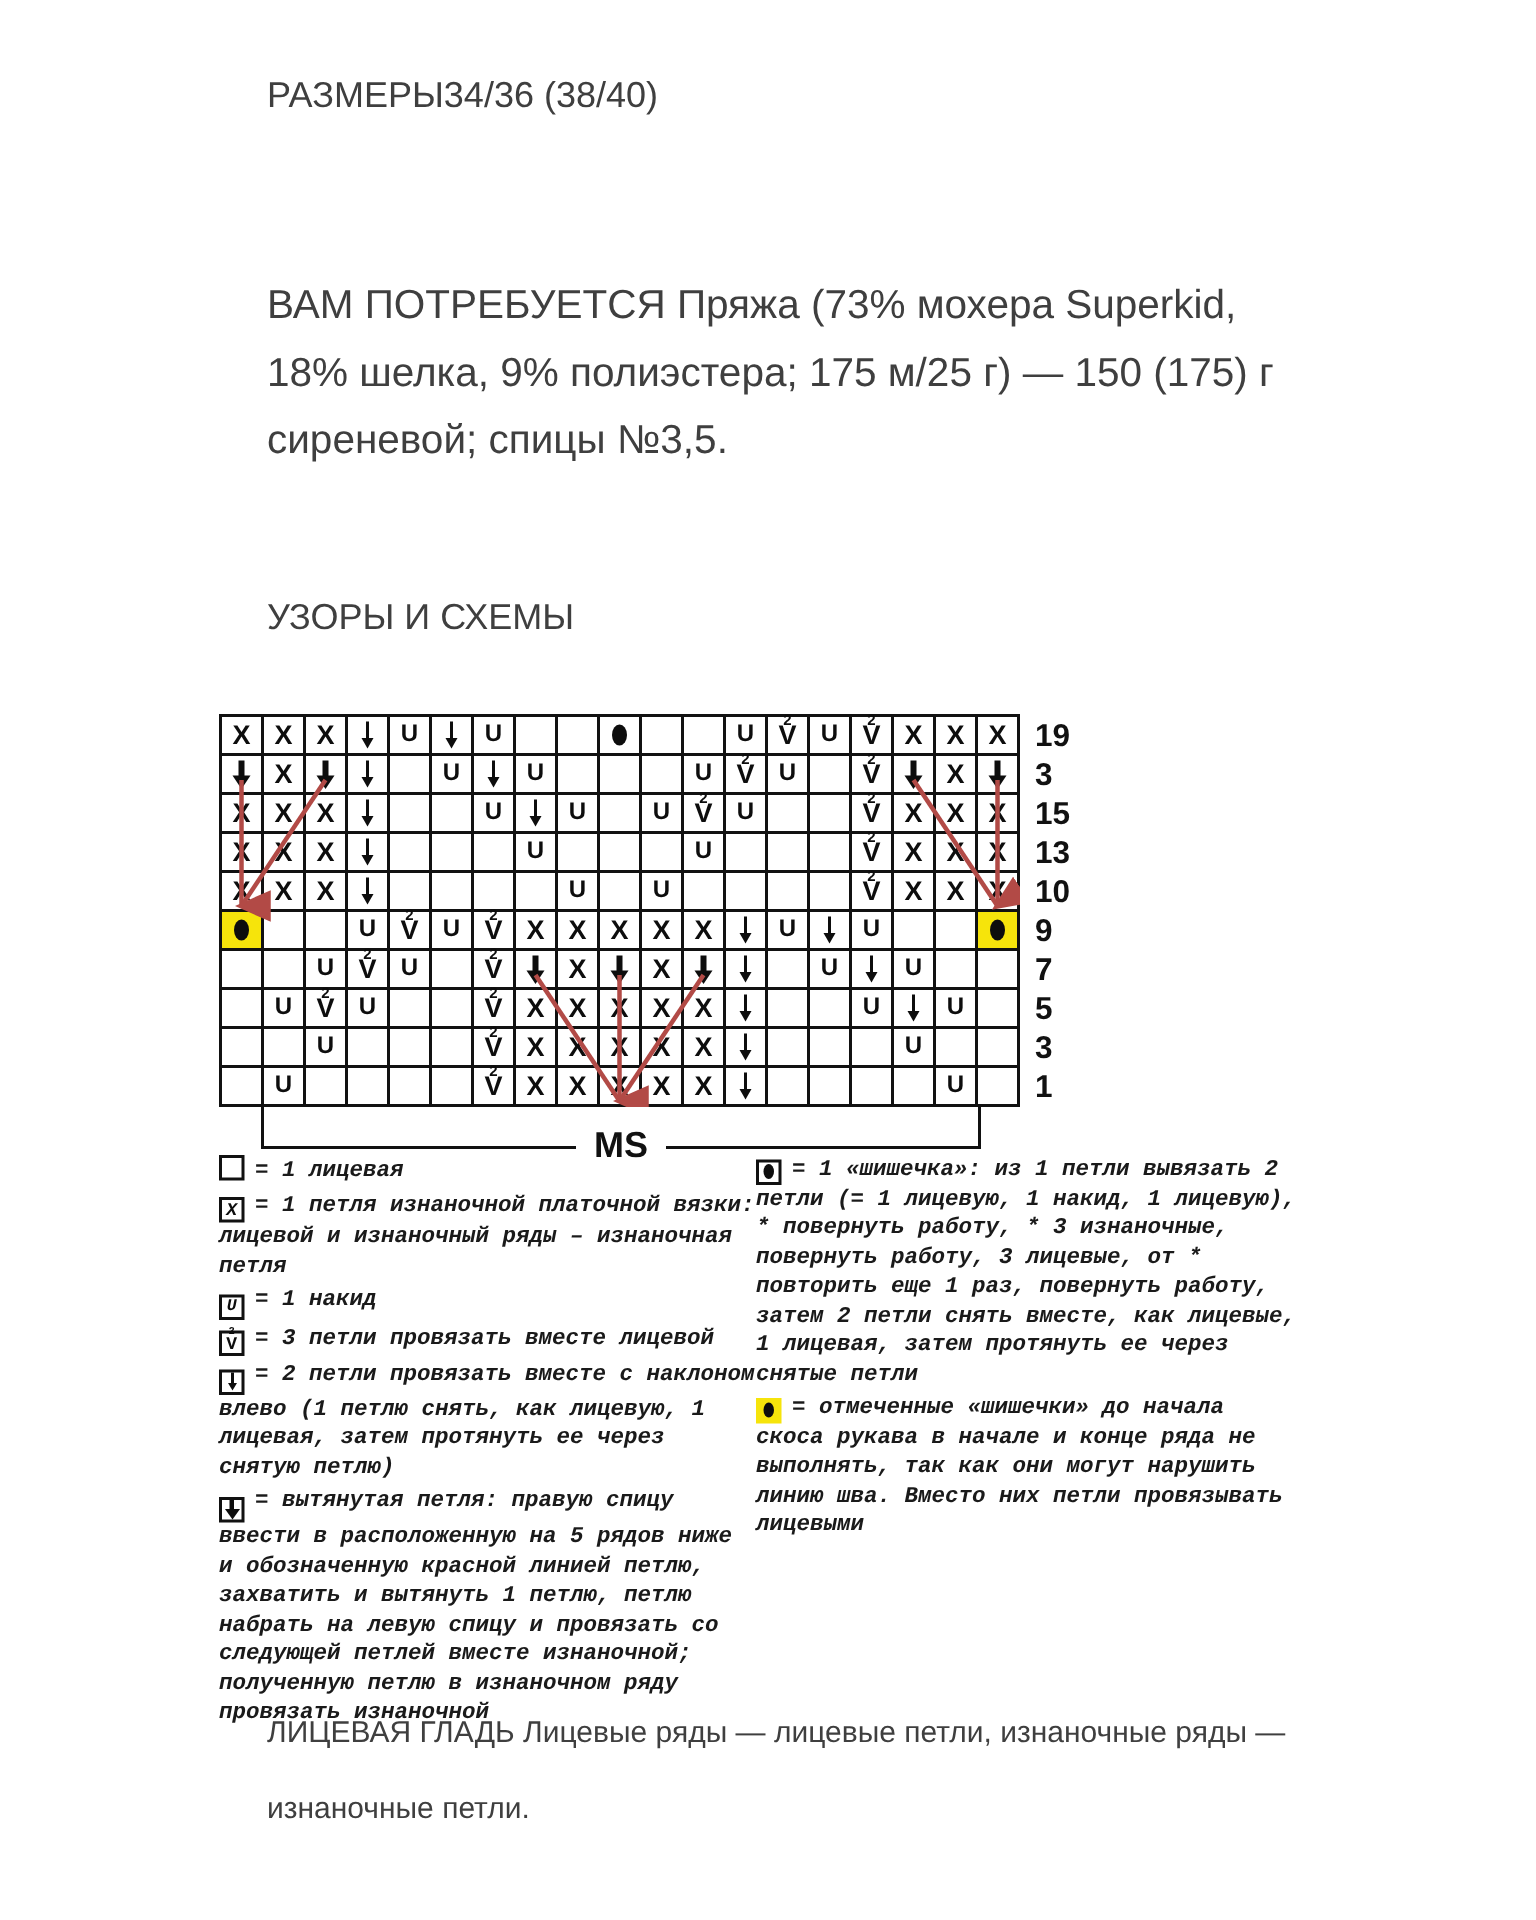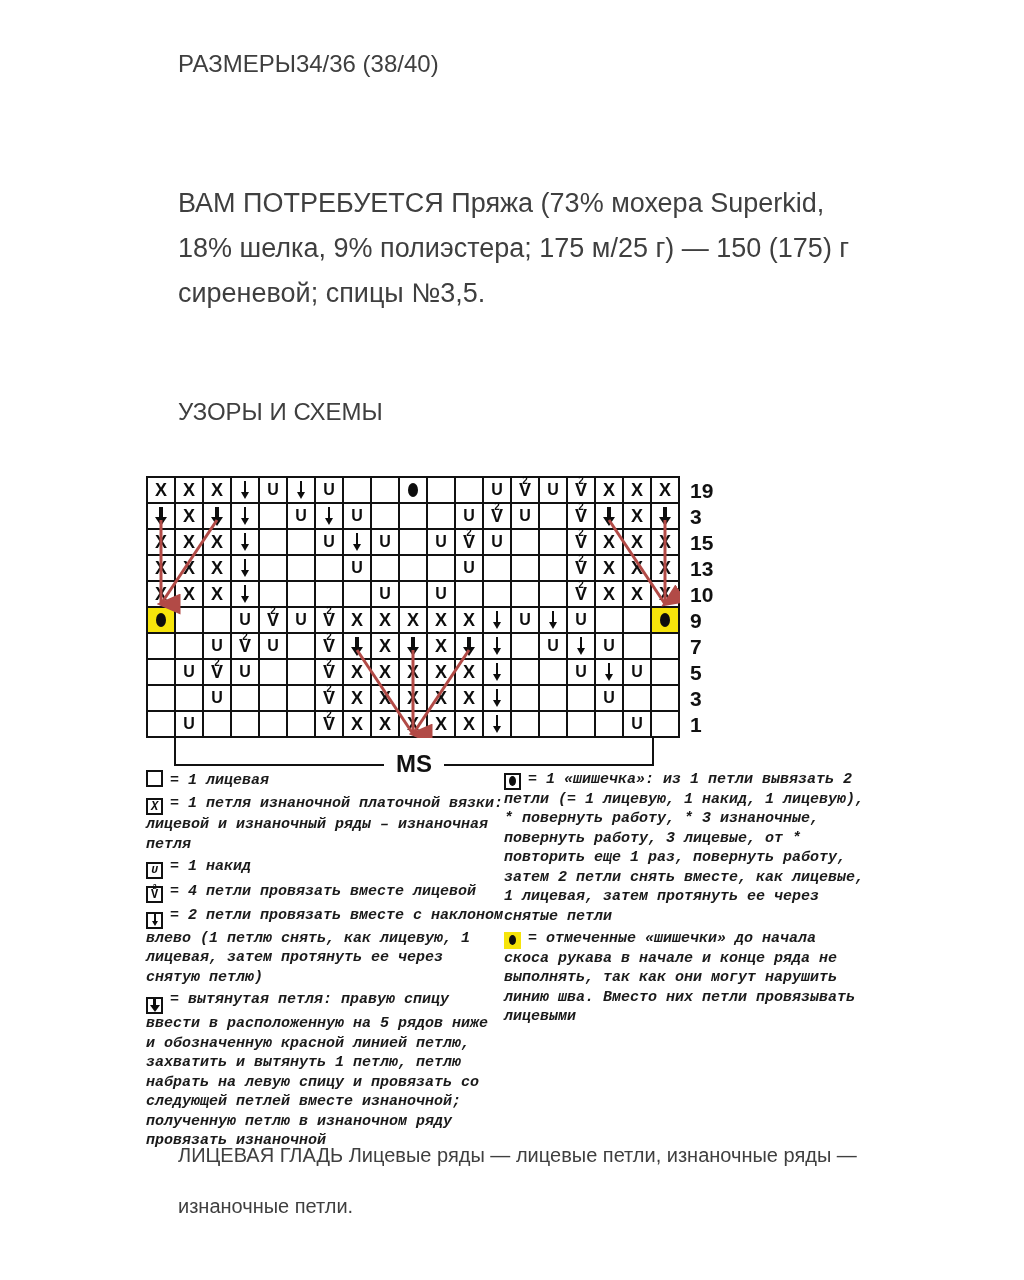--- a/index.html
+++ b/index.html
@@ -615,21 +615,21 @@
   <div id="legend-left" class="legend">
       <p class="litem"><span class="licon"></span><span>= 1 лицевая</span></p>
       <p class="litem"><span class="licon">
           <span class="sx">X</span>
         </span><span>= 1 петля изнаночной платочной вязки: лицевой и изнаночный ряды – изнаночная петля</span></p>
       <p class="litem"><span class="licon">
           <span class="su">U</span>
         </span><span>= 1 накид</span></p>
       <p class="litem"><span class="licon">
           <span class="sv"><i class="v">V</i><i class="two">2</i></span>
-        </span><span>= 4 петли провязать вместе лицевой</span></p>
+        </span><span>= 3 петли провязать вместе лицевой</span></p>
       <p class="litem"><span class="licon">
           <span class="arr">
             <i class="stem"></i>
             <i class="head"></i>
           </span>
         </span><span>= 2 петли провязать вместе с наклоном влево (1 петлю снять, как лицевую, 1 лицевая, затем протянуть ее через снятую петлю)</span></p>
       <p class="litem"><span class="licon">
           <span class="arr bold">
             <i class="stem"></i>
             <i class="head"></i>

